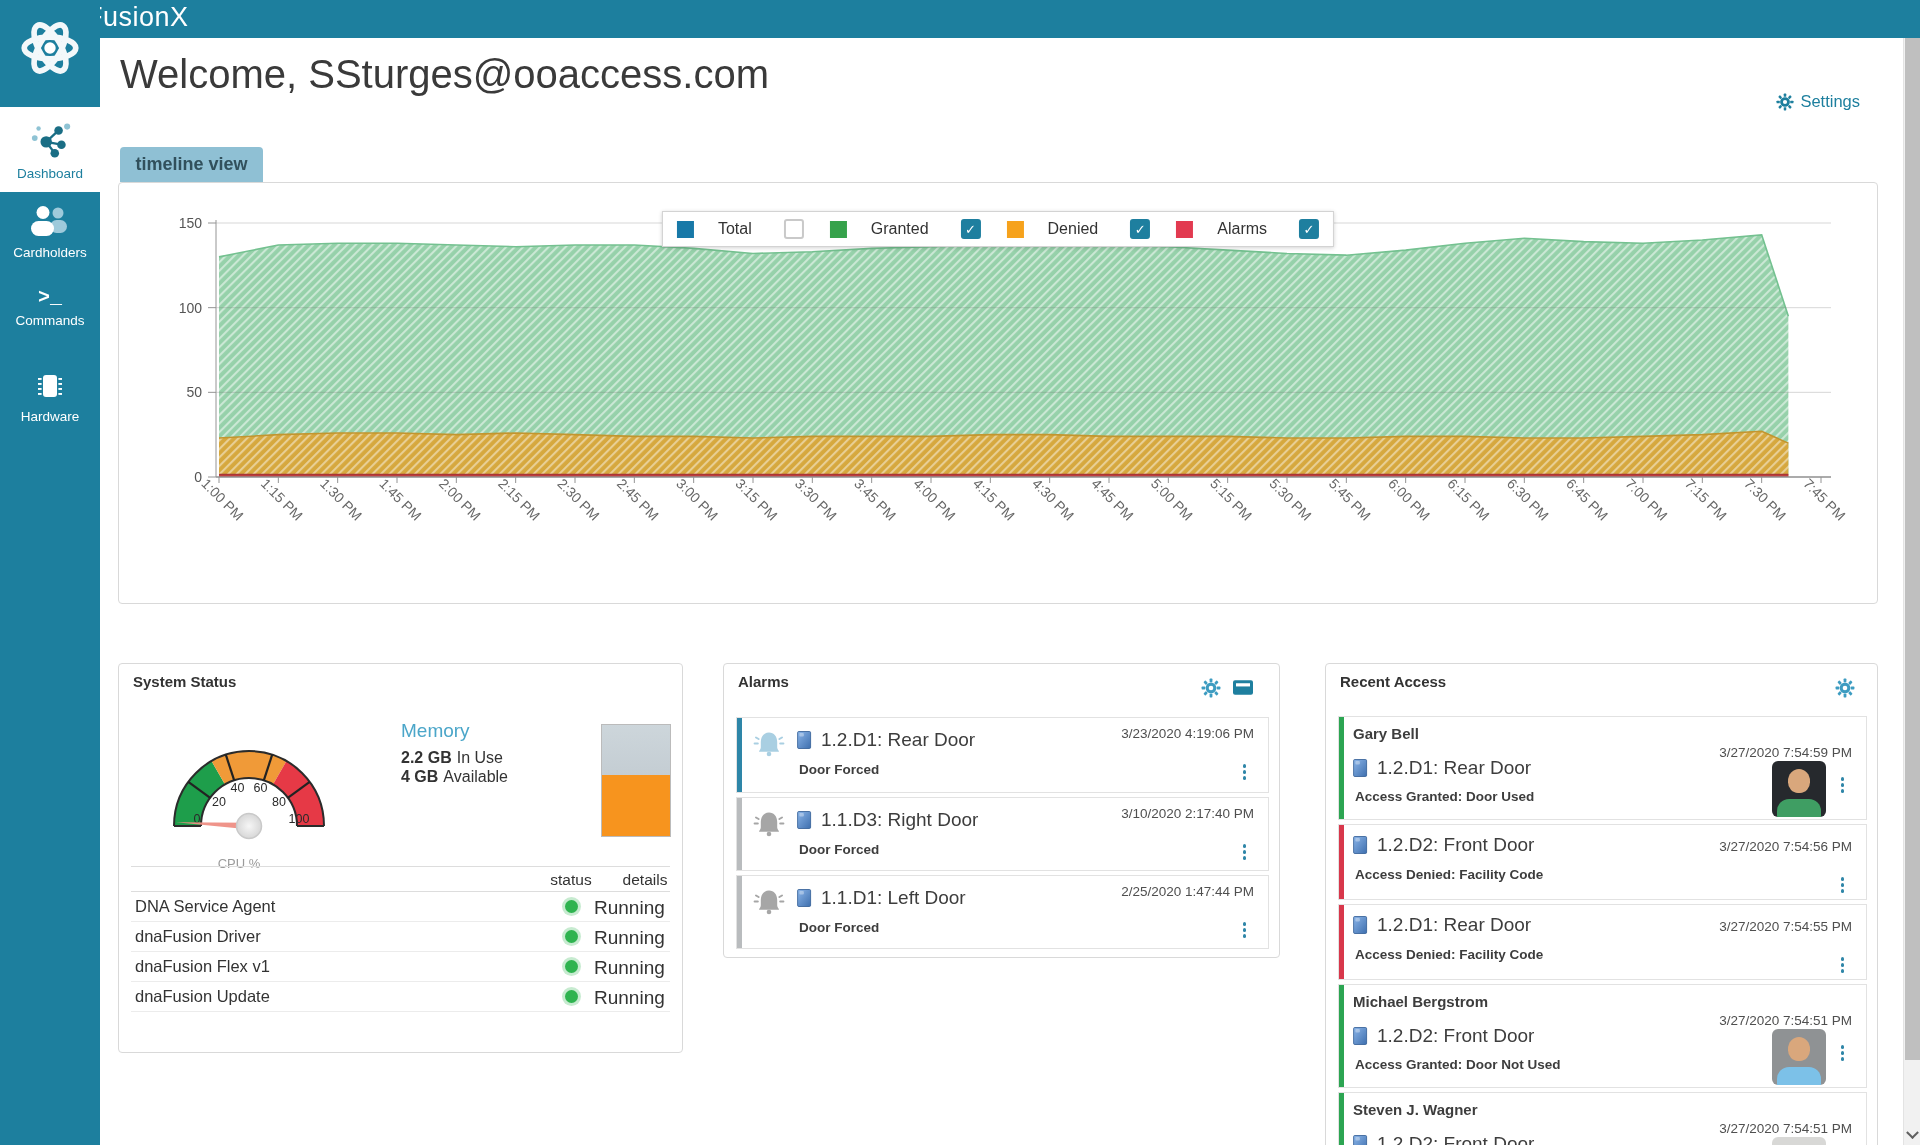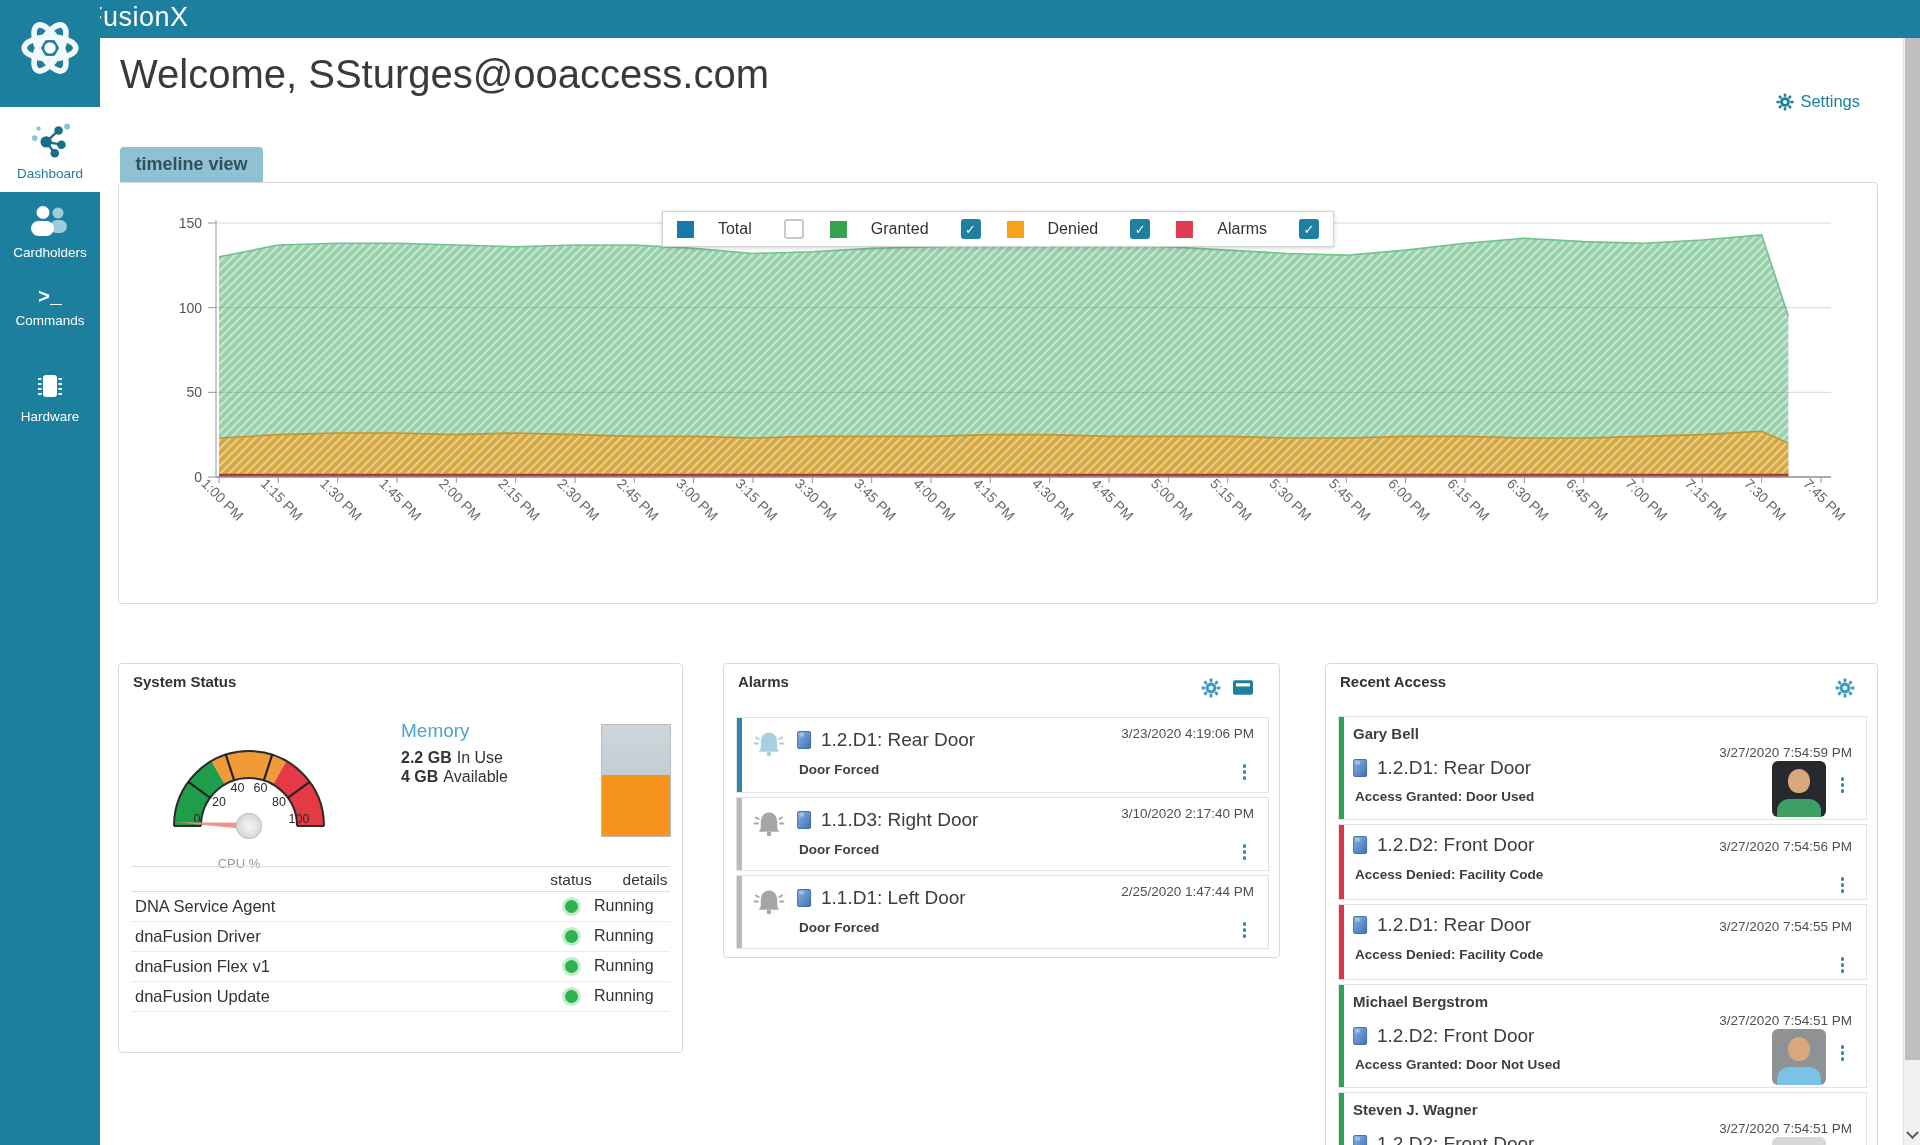--- a/index.html
+++ b/index.html
@@ -50,21 +50,21 @@
   #mem-bar { position:absolute; left:482px; top:60px; width:70px; height:113px; border:1px solid #bbb; display:flex; flex-direction:column; }
   #mem-free { background:linear-gradient(#cdd6db,#c4cdd3); }
   #mem-used { background:#f7941e; }
   .divider { position:absolute; left:12px; right:12px; height:1px; background:#ddd; }
   #col-status { position:absolute; left:422px; top:207px; width:60px; text-align:center; font-size:15.5px; color:#333; }
   #col-details { position:absolute; left:496px; top:207px; width:60px; text-align:center; font-size:15.5px; color:#333; }
   #svc-list { position:absolute; left:0; top:228px; width:100%; }
   .svc-row { position:relative; height:30px; margin:0 12px; border-bottom:1px solid #ececec; }
   .svc-name { position:absolute; left:4px; top:5px; font-size:16.5px; color:#333; }
   .dot { position:absolute; left:434px; top:8px; width:13px; height:13px; border-radius:50%; }
-  .svc-status { position:absolute; left:463px; top:5px; font-size:16px; color:#333; }
+  .svc-status { position:absolute; left:463px; top:5px; font-size:19px; color:#333; }
 
   
   .card { position:absolute; left:12px; right:10px; background:#fff; border:1px solid #e2e2e2; }
   .accent { position:absolute; left:0; top:0; bottom:0; width:5px; }
   .ts { position:absolute; right:14px; font-size:13.5px; color:#4f4f4f; }
   .door-row { position:absolute; left:14px; display:flex; align-items:center; gap:9px; font-size:19px; color:#3d3d3d; }
   .ev { position:absolute; left:16px; font-size:13.5px; font-weight:bold; color:#3d3d3d; }
   .dots { position:absolute; right:22px; display:flex; flex-direction:column; gap:2.5px; cursor:pointer; }
   .dots i { width:3.5px; height:3.5px; border-radius:50%; background:#2f86a8; }
   .bell { position:absolute; left:14px; top:10px; }

